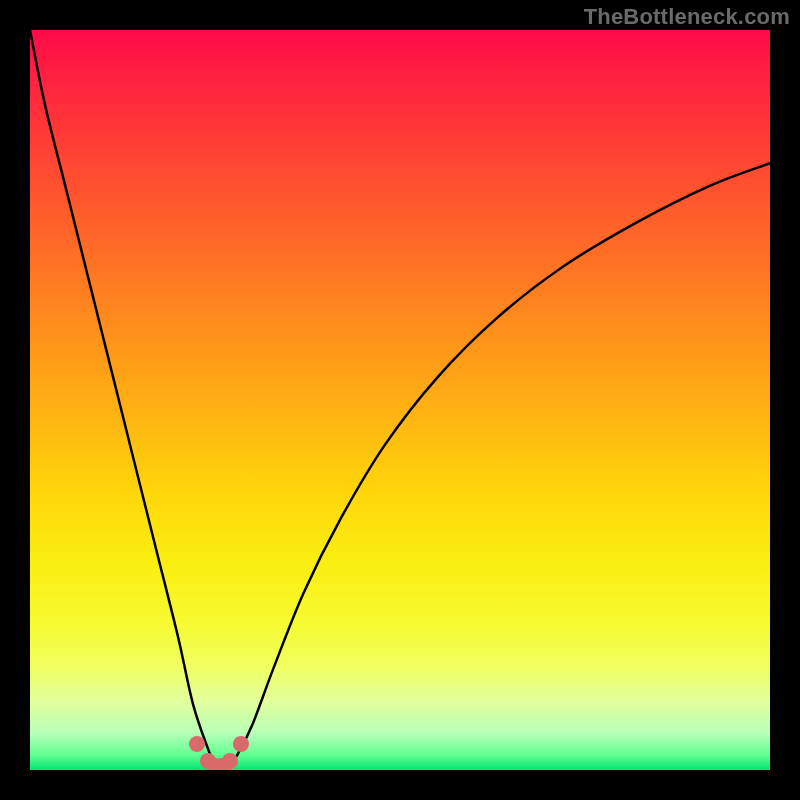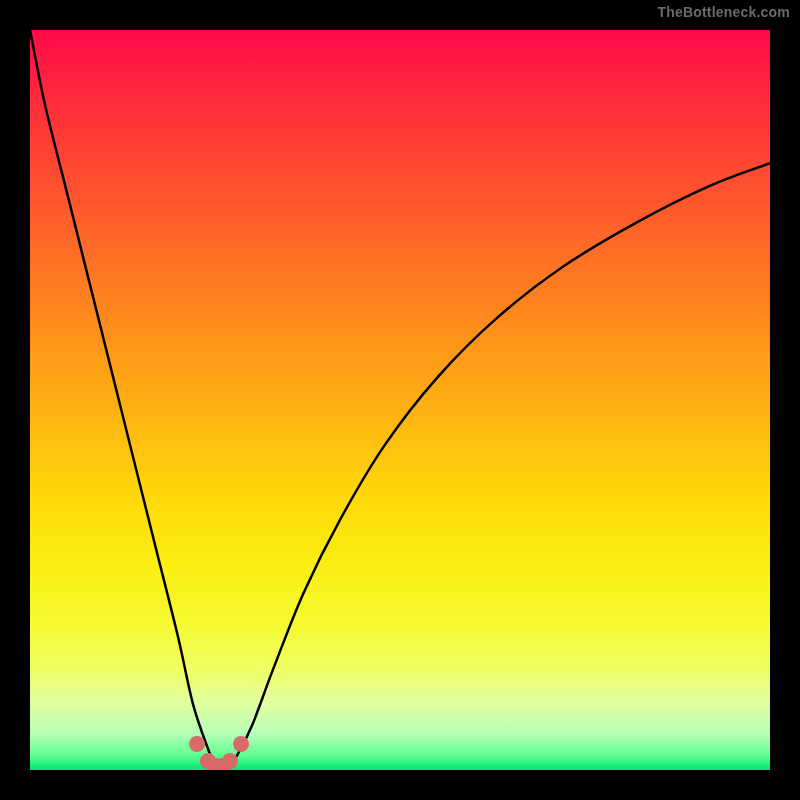--- a/index.html
+++ b/index.html
@@ -43,21 +43,21 @@
       #b8ffb8 95%,
       #60ff90 98%,
       #00e676 100%
     );
   }
   .watermark {
     position: absolute;
     top: 4px;
     right: 10px;
     font-family: Arial, Helvetica, sans-serif;
-    font-size: 14px;
+    font-size: 22px;
     font-weight: 600;
     color: #6a6a6a;
     letter-spacing: 0.2px;
     user-select: none;
   }
   svg.curve {
     position: absolute;
     inset: 0;
   }
   .markers {

